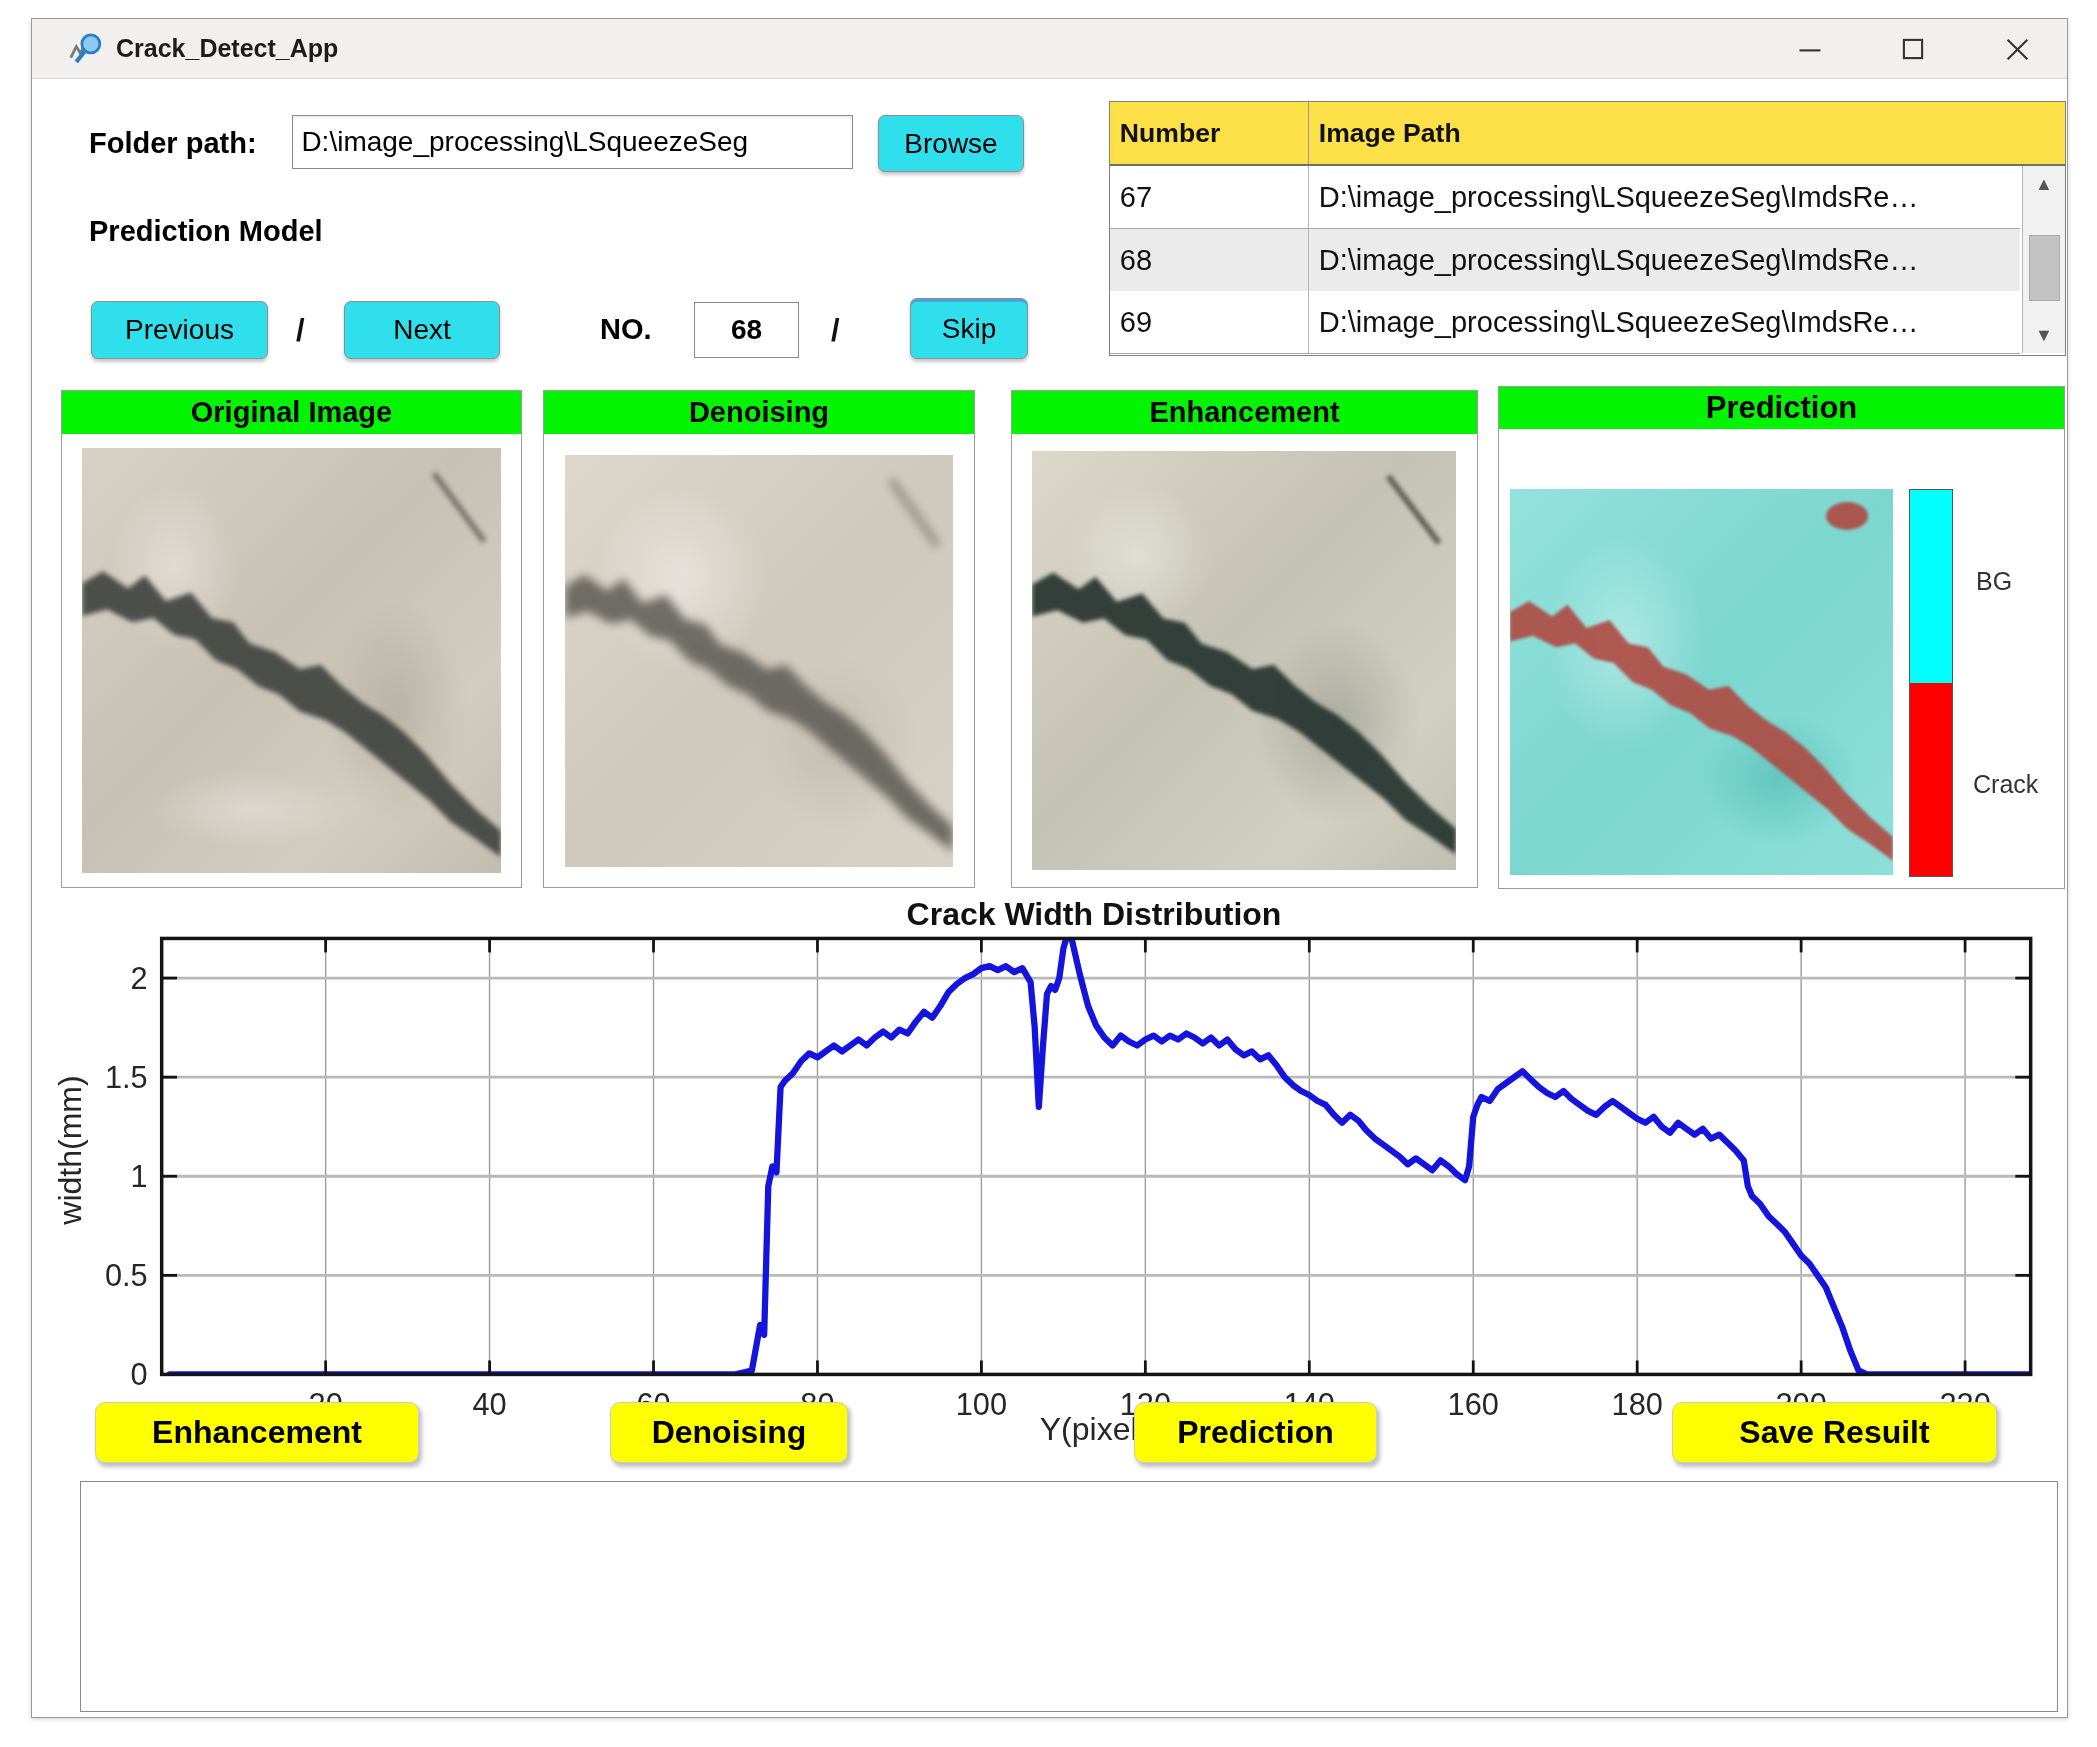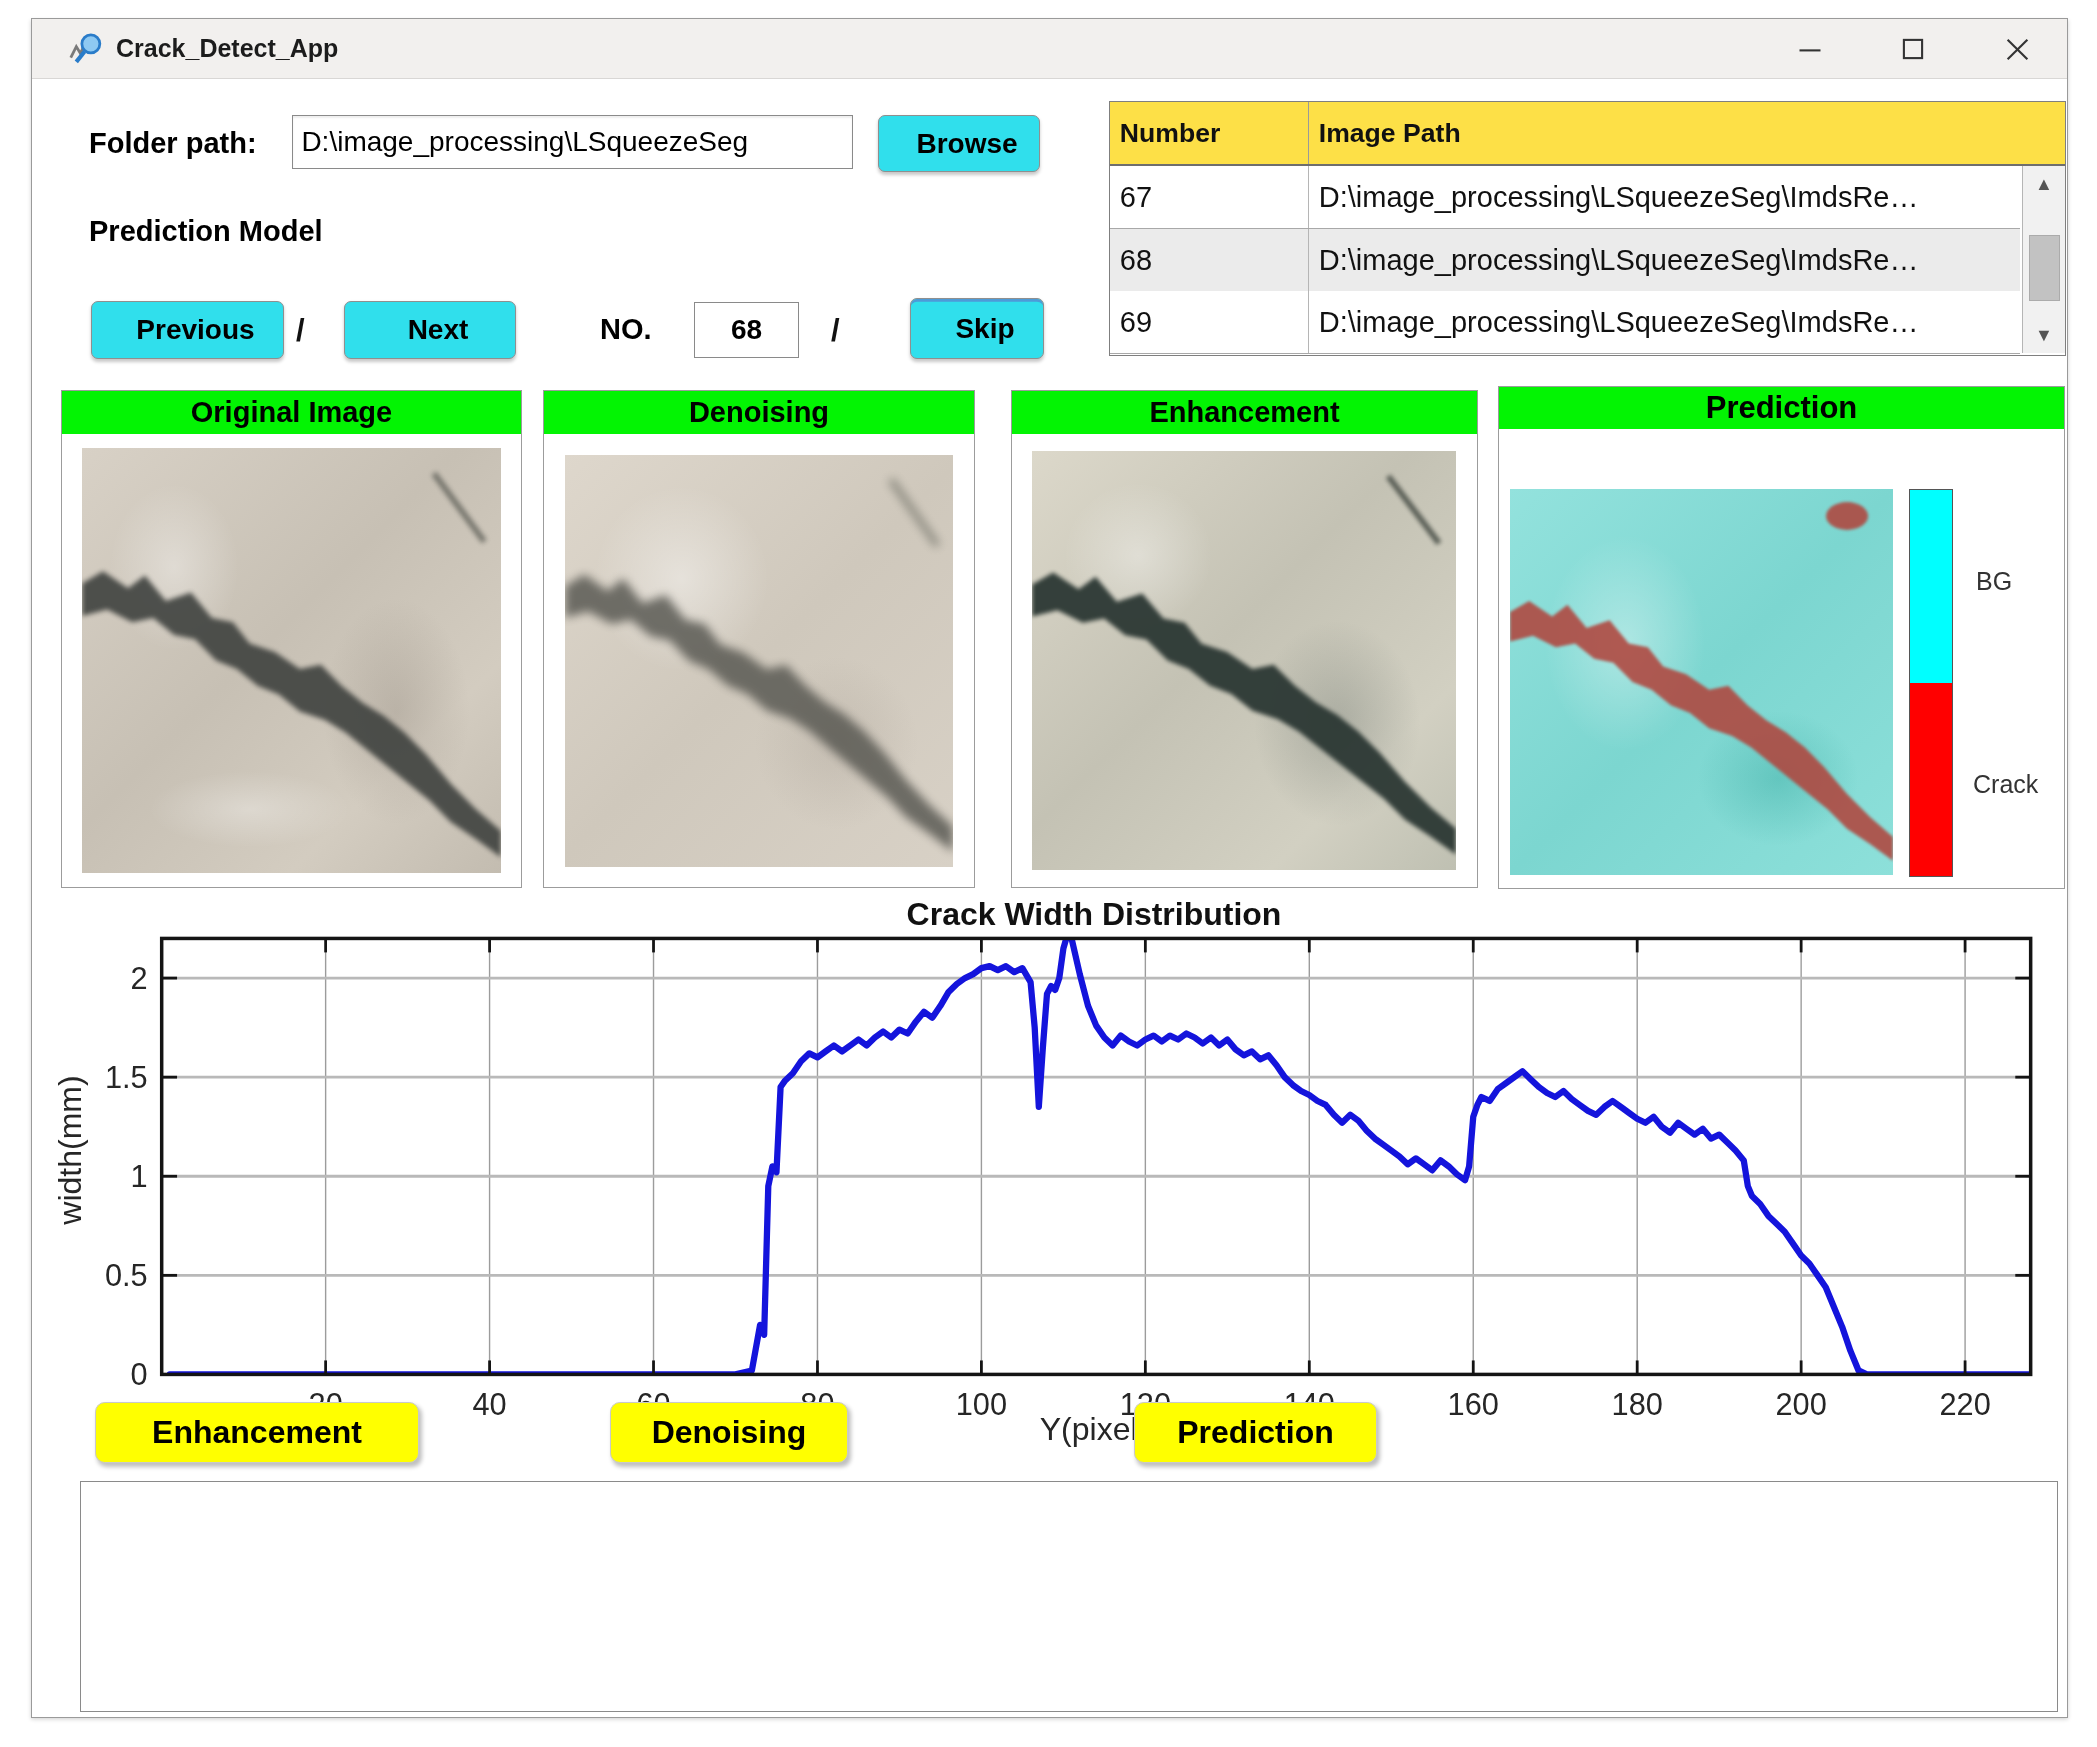--- a/index.html
+++ b/index.html
@@ -11,21 +11,21 @@
   #appwin{left:31px;top:17.5px;width:2035px;height:1698px;background:#fff;
           border:1.4px solid #9a9a9a;box-shadow:0 2.1px 4.2px rgba(0,0,0,.18);}
   #titlebar{left:0;top:0;width:100%;height:59px;background:#f2f0ee;border-bottom:0.7px solid #d9d7d5;}
   #apptitle{left:84px;top:15.4px;font-size:25px;color:#1c1c1c;font-weight:bold;}
   .winbtn{top:12.6px;width:67px;height:36px;display:flex;align-items:center;justify-content:center;cursor:default;}
   #appicon{left:36px;top:11.2px;width:36px;height:36px;}
 
   
   .label{font-weight:bold;font-size:29px;color:#000;white-space:nowrap;}
   .btn-cyan{background:#30dfec;border:1.4px solid #8f8f8f;border-radius:7px;display:flex;align-items:center;
-            justify-content:center;font-weight:bold;font-size:28px;color:#000;box-shadow:0 2.8px 3.5px rgba(0,0,0,.22);padding-left:16px;}
+            justify-content:center;font-weight:normal;font-size:28px;color:#000;box-shadow:0 2.8px 3.5px rgba(0,0,0,.22);}
   .btn-yellow{background:#ffff00;border:0.7px solid #c9c9c9;border-radius:9.8px;display:flex;align-items:center;
               justify-content:center;font-weight:bold;font-size:32px;color:#000;box-shadow:2.1px 3.5px 4.2px rgba(0,0,0,.25);}
   .slash{font-weight:bold;font-size:31px;}
 
   #folderInput{left:292px;top:115px;width:542px;height:52px;border:1.4px solid #8a8a8a;font-size:28px;
                font-family:"Liberation Sans",sans-serif;padding:0 8.4px;color:#000;background:#fff;
                box-shadow:inset 0 2.1px 2.1px rgba(0,0,0,.07);}
   #noField{left:694px;top:302px;width:99px;height:52px;border:1.4px solid #8a8a8a;font-size:28px;font-weight:bold;
            text-align:center;font-family:"Liberation Sans",sans-serif;color:#000;background:#fff;}
 
@@ -284,20 +284,21 @@
       <line x1="2823" y1="243.54545454545456" x2="2845" y2="243.54545454545456" stroke="#141414" stroke-width="4"></line>
       <text x="150" y="258.54545454545456" text-anchor="end" font-size="44" fill="#262626">1.5</text>
       <line x1="170" y1="101.72727272727275" x2="192" y2="101.72727272727275" stroke="#141414" stroke-width="4"></line>
       <line x1="2823" y1="101.72727272727275" x2="2845" y2="101.72727272727275" stroke="#141414" stroke-width="4"></line>
       <text x="150" y="116.72727272727275" text-anchor="end" font-size="44" fill="#262626">2</text>
     </svg>
 
   <div class="btn-yellow abs" style="left:95px;top:1402px;width:322px;height:59px;">Enhancement</div>
   <div class="btn-yellow abs" style="left:610px;top:1402px;width:236px;height:59px;">Denoising</div>
   <div class="btn-yellow abs" style="left:1134px;top:1402px;width:241px;height:59px;">Prediction</div>
+  <div class="btn-yellow abs" style="left:1672px;top:1402px;width:323px;height:59px;">Save Resuilt</div>
 
   <div id="results" class="abs">
     
     
     
     
 
     
     
     

